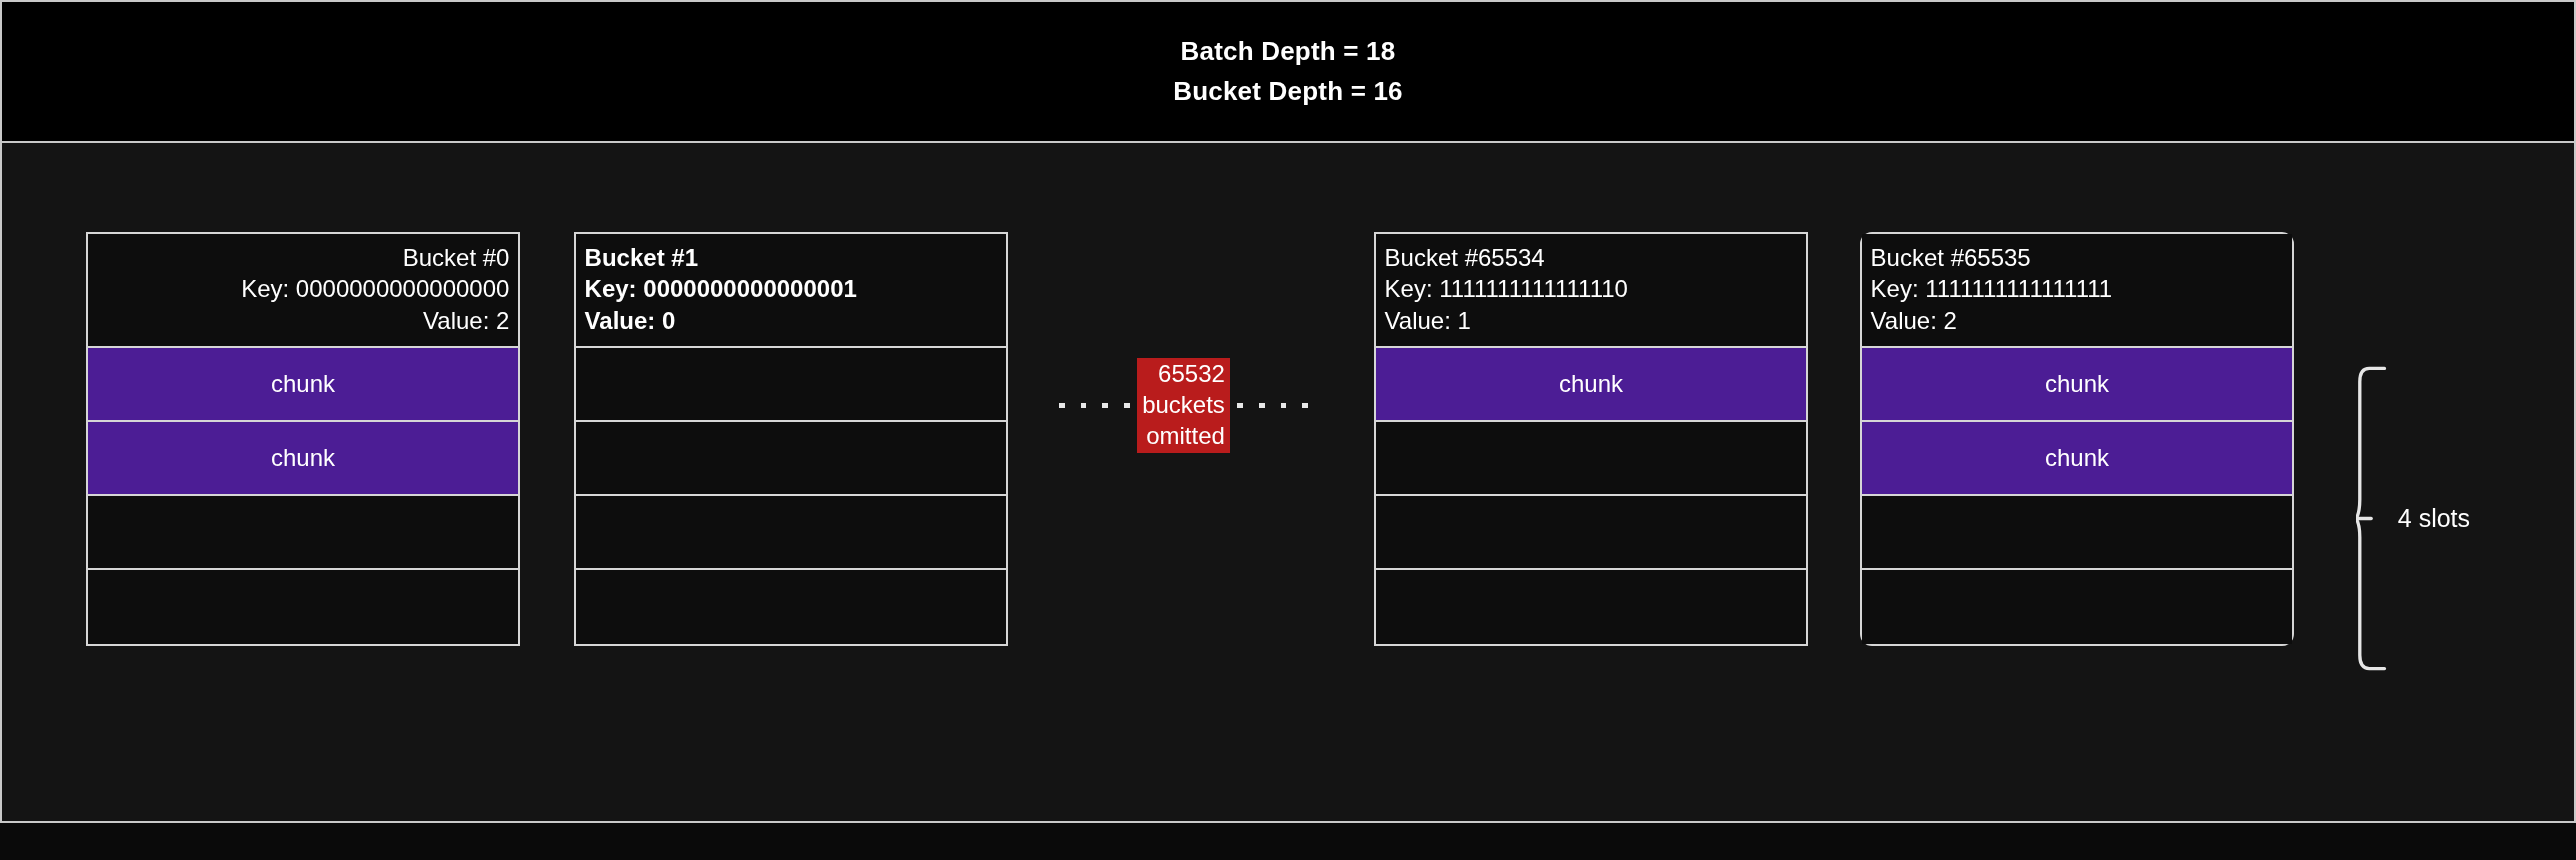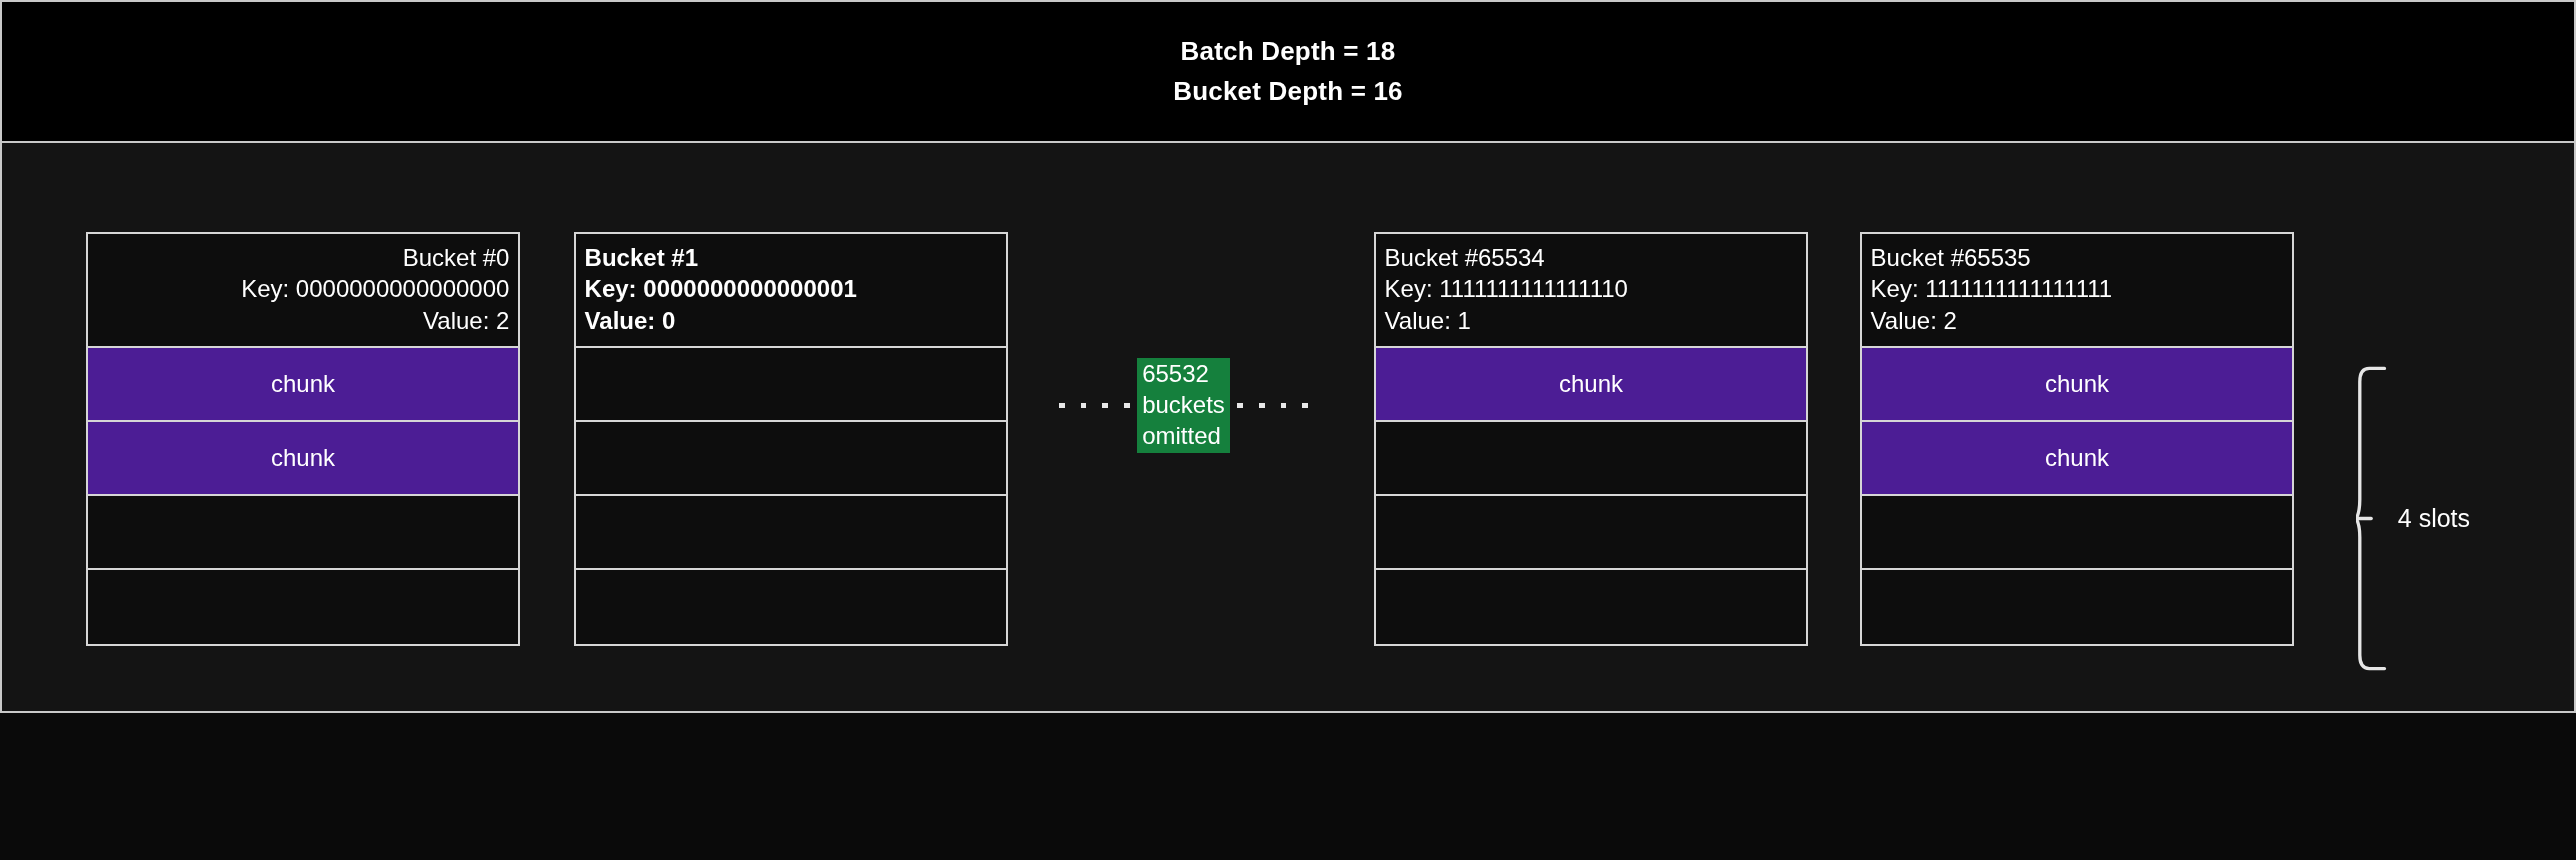--- a/index.html
+++ b/index.html
@@ -3,21 +3,21 @@
 <meta charset="utf-8">
 <style>
   html, body {
     margin: 0;
     padding: 0;
     background: #0a0a0a;
   }
   #canvas {
     position: relative;
     width: 2576px;
-    height: 713px;
+    height: 823px;
     background: #141414;
     border: 2.9px solid #c9c9c9;
     box-sizing: border-box;
     overflow: hidden;
     font-family: "Liberation Sans", sans-serif;
     color: #ffffff;
   }
 
   
   #header {
@@ -101,23 +101,23 @@
     align-items: center;
     gap: 16px;
     padding: 0 7.6px;
   }
   .dot {
     width: 5.7px;
     height: 5.7px;
     background: #e8e8e8;
   }
   #omitted-box {
-    background: #15803d;
+    background: #b91c1c;
     padding: 1.9px 4.8px;
-    text-align: left;
+    text-align: right;
     line-height: 1.28;
   }
   .omitted-line {
     font-size: 24px;
     color: #ffffff;
     white-space: nowrap;
   }
 
   
   #brace-group {
@@ -228,21 +228,21 @@
         </div>
       <div class="slot">
           <span class="slot-label"></span>
         </div>
       <div class="slot">
           <span class="slot-label"></span>
         </div>
     </div>
   </div>
 
-  <div class="bucket" style="left:1858px; top:230px;">
+  <div class="bucket" style="left:1858px; top:230px;border-radius:12px;">
     <div class="bucket-header">
       <div class="bh-line">Bucket #65535</div>
       <div class="bh-line">Key: 1111111111111111</div>
       <div class="bh-line">Value: 2</div>
     </div>
     <div class="slots">
       <div class="slot filled">
           <span class="slot-label">chunk</span>
         </div>
       <div class="slot filled">

